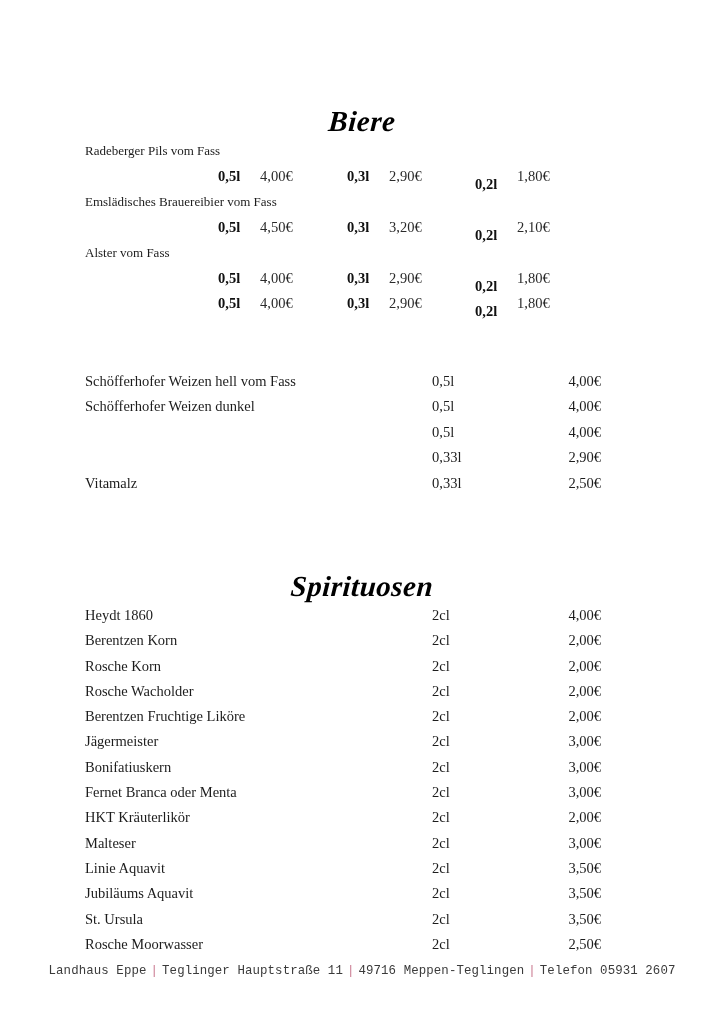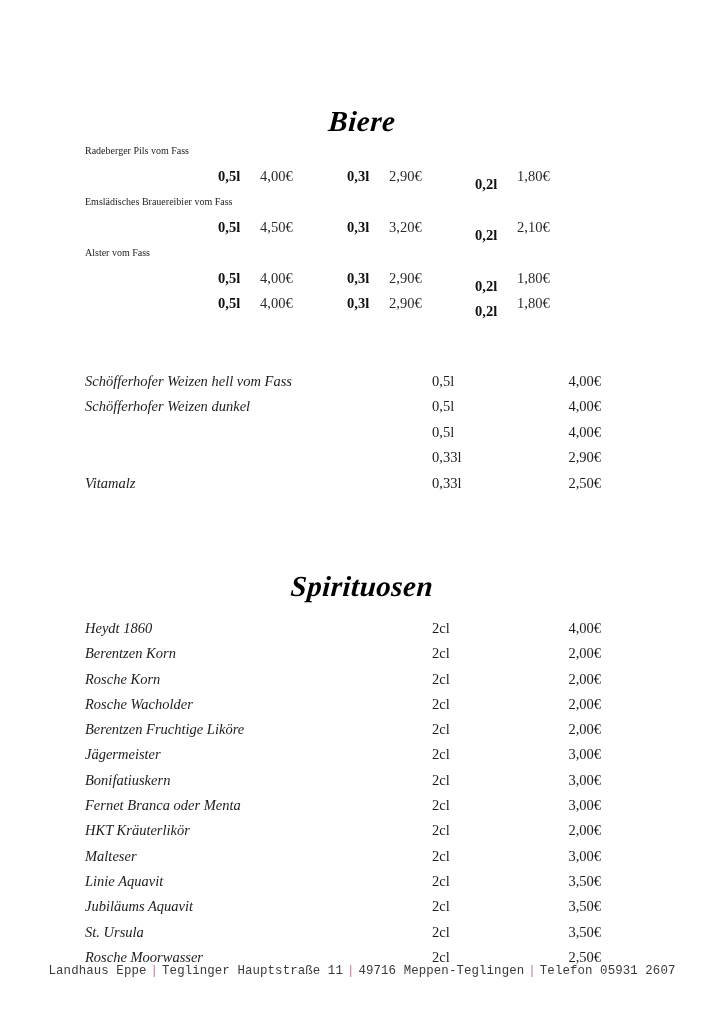--- a/index.html
+++ b/index.html
@@ -52,21 +52,21 @@
 
   
   #draft-block {
     position: absolute;
     left: 85px;
     top: 138px;
     width: 554px;
   }
   .draft-item { margin-bottom: 0; }
   .draft-name {
-    font-size: 10px;
+    font-size: 13px;
     line-height: 25.5px;
     white-space: nowrap;
   }
   .draft-prices {
     display: block;
     height: 25.5px;
     line-height: 25.5px;
     position: relative;
     white-space: nowrap;
   }
@@ -89,37 +89,36 @@
   .c3-sz { left: 390px; margin-top: 8px; }
   .c3-pr { left: 432px; text-align: right; }
 
   
   .rows {
     position: absolute;
     left: 85px;
     width: 516px;
   }
   #bottle-rows { top: 369px; }
-  #spirits-rows { top: 616px; }
+  #spirits-rows { top: 603px; }
 
   .row {
     position: relative;
     height: 25.4px;
     line-height: 25.4px;
     white-space: nowrap;
   }
   #spirits-rows .row { height: 25.3px; line-height: 25.3px; }
 
   .row .nm {
     position: absolute;
     left: 0;
     top: 0;
     font-size: 14.5px;
     color: #1c1c1c;
-    font-style: italic;
   }
   .row .sz {
     position: absolute;
     left: 347px;
     top: 0;
     font-size: 14.5px;
     color: #1c1c1c;
   }
   .row .pr {
     position: absolute;

